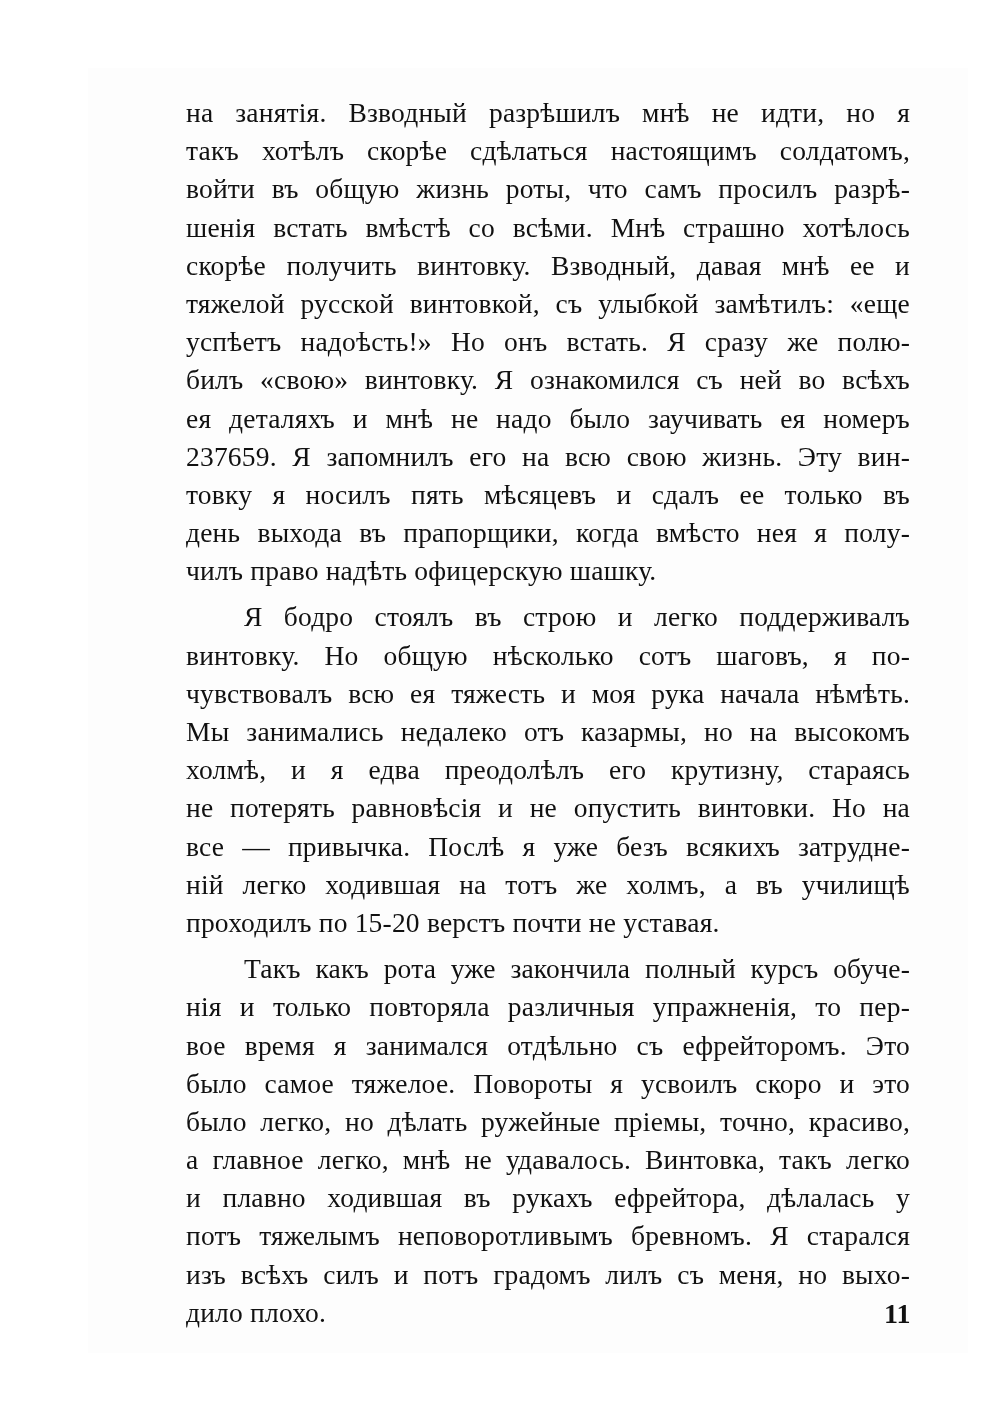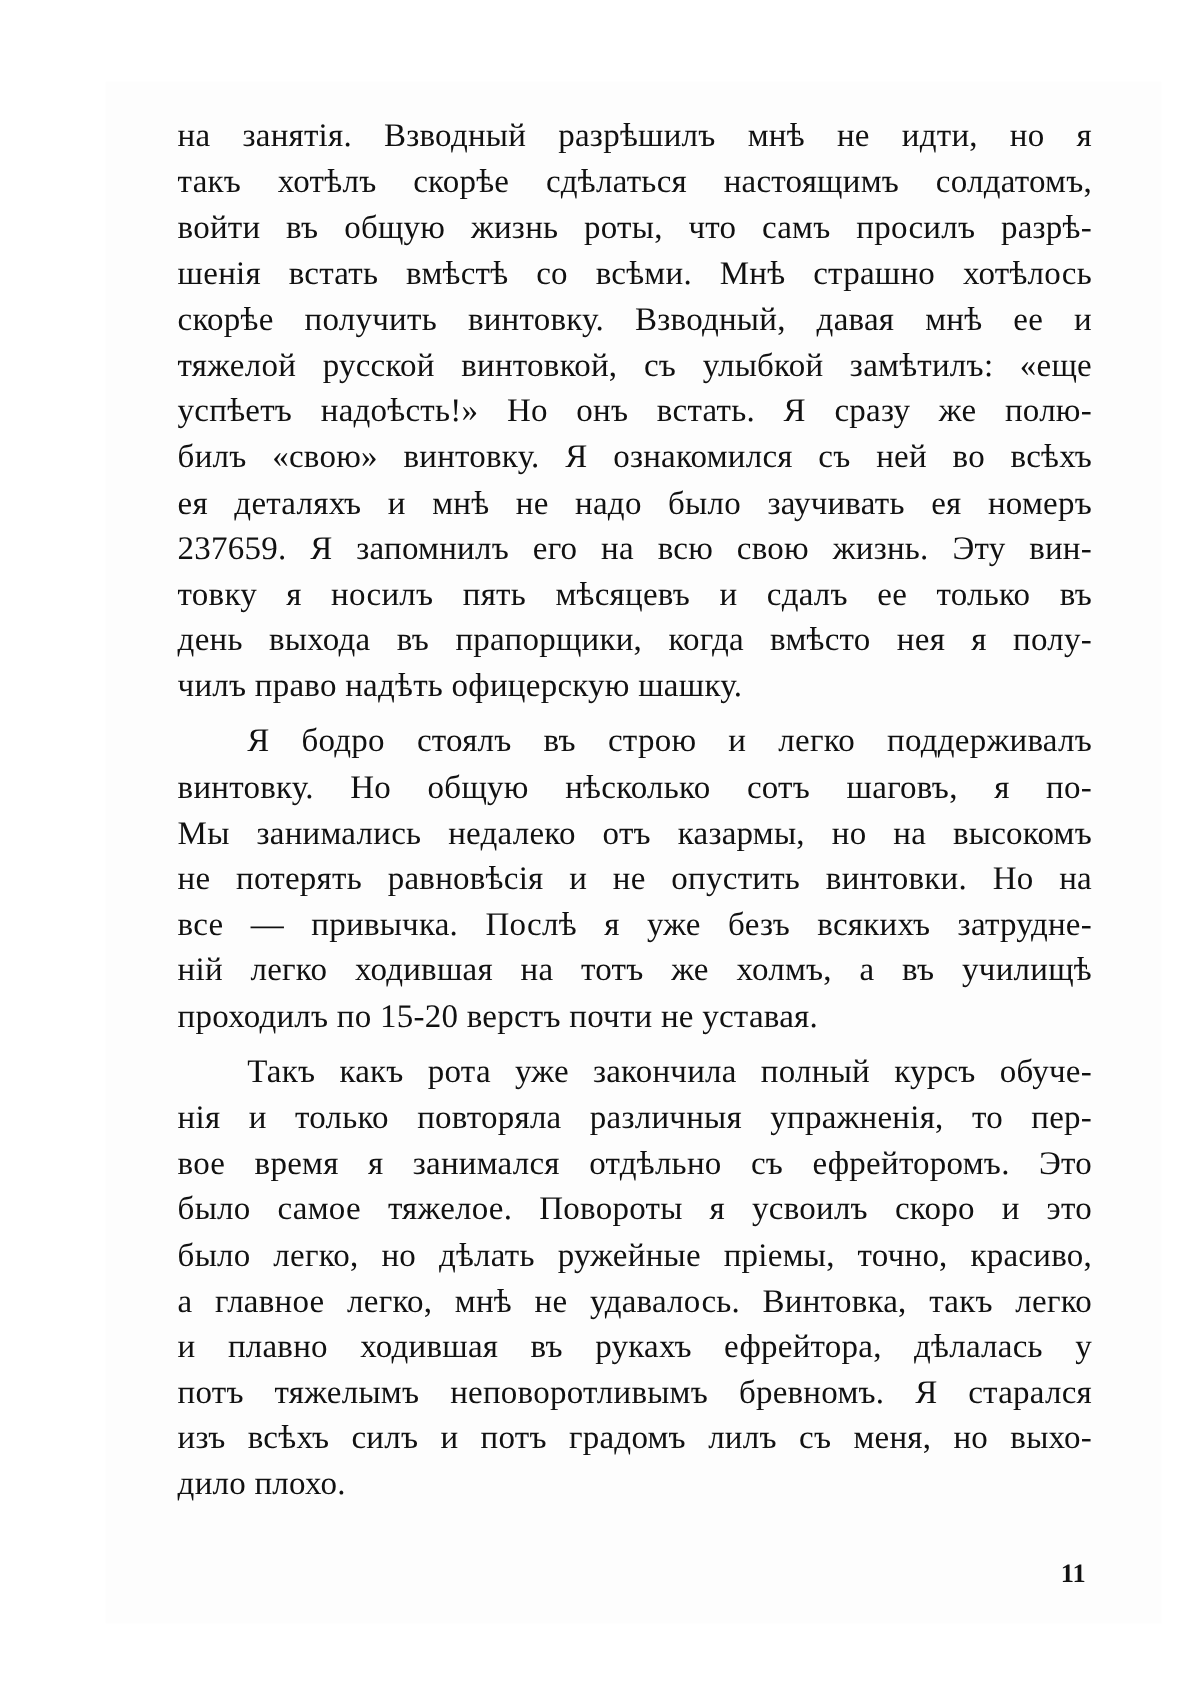--- a/index.html
+++ b/index.html
@@ -31,38 +31,39 @@
     color: #111111;
     letter-spacing: 0.2px;
   }
   .line {
     display: block;
     height: 38.2px;
     line-height: 38.2px;
     white-space: nowrap;
     text-align: justify;
     text-align-last: justify;
+    margin-left: 38px;
   }
   .line.last {
     text-align-last: left;
   }
   .line.indent {
     padding-left: 58px;
   }
   .para-gap {
     display: block;
     height: 8px;
   }
   .page-number {
     position: absolute;
     left: 884px;
     top: 1298px;
     font-family: "Liberation Serif", "DejaVu Serif", serif;
     font-weight: bold;
-    font-size: 22px;
+    font-size: 28px;
     color: #111111;
   }
 </style>
 </head>
 <body>
 
 <div class="scan-area"></div>
 
 <div class="page-text">
 
@@ -79,21 +80,23 @@
     <span class="line">237659. Я запомнилъ его на всю свою жизнь. Эту вин-</span>
     <span class="line">товку я носилъ пять мѣсяцевъ и сдалъ ее только въ</span>
     <span class="line">день выхода въ прапорщики, когда вмѣсто нея я полу-</span>
     <span class="line last">чилъ право надѣть офицерскую шашку.</span>
   </div>
   <span class="para-gap"></span>
 
   <div>
     <span class="line indent">Я бодро стоялъ въ строю и легко поддерживалъ</span>
     <span class="line">винтовку. Но общую нѣсколько сотъ шаговъ, я по-</span>
+    <span class="line">чувствовалъ всю ея тяжесть и моя рука начала нѣмѣть.</span>
     <span class="line">Мы занимались недалеко отъ казармы, но на высокомъ</span>
+    <span class="line">холмѣ, и я едва преодолѣлъ его крутизну, стараясь</span>
     <span class="line">не потерять равновѣсія и не опустить винтовки. Но на</span>
     <span class="line">все — привычка. Послѣ я уже безъ всякихъ затрудне-</span>
     <span class="line">ній легко ходившая на тотъ же холмъ, а въ училищѣ</span>
     <span class="line last">проходилъ по 15-20 верстъ почти не уставая.</span>
   </div>
   <span class="para-gap"></span>
 
   <div>
     <span class="line indent">Такъ какъ рота уже закончила полный курсъ обуче-</span>
     <span class="line">нія и только повторяла различныя упражненія, то пер-</span>

